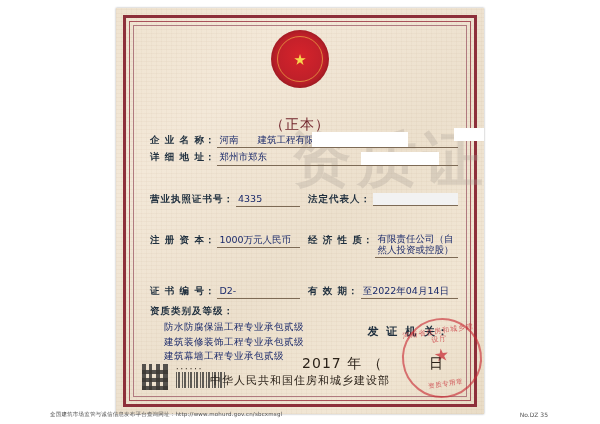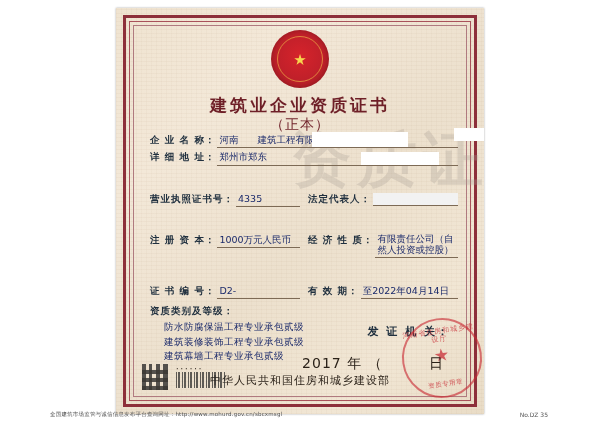--- a/index.html
+++ b/index.html
@@ -175,21 +175,20 @@
   <div class="cert">
 
     <div class="border-outer"></div>
     <div class="border-inner"></div>
 
     <div class="emblem">
       <span class="ring"></span>
       <span class="star">★</span>
     </div>
 
-    <div class="title">建筑业企业资质证书</div>
     <div class="subtitle">（正本）</div>
 
     <div class="watermark">资质证书</div>
 
     <div class="fields">
 
       <div class="row">
         <span class="lbl">企 业 名 称：</span>
         <span class="val">河南　　建筑工程有限公司</span>
       </div>

